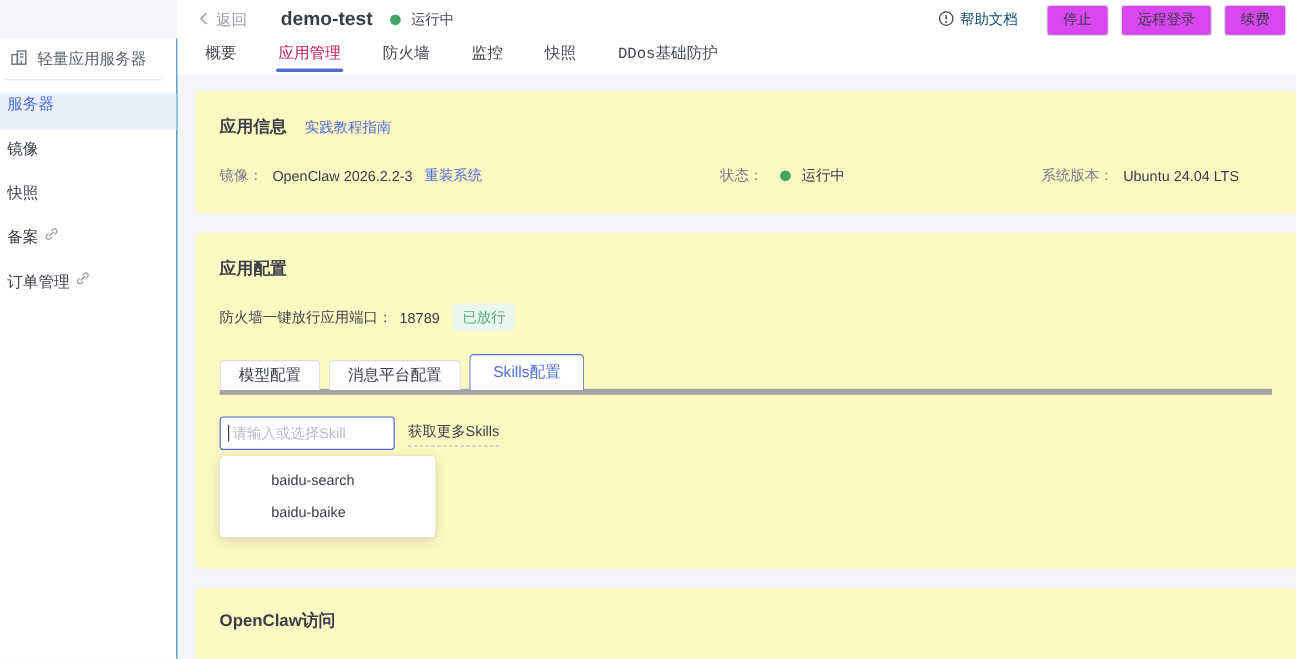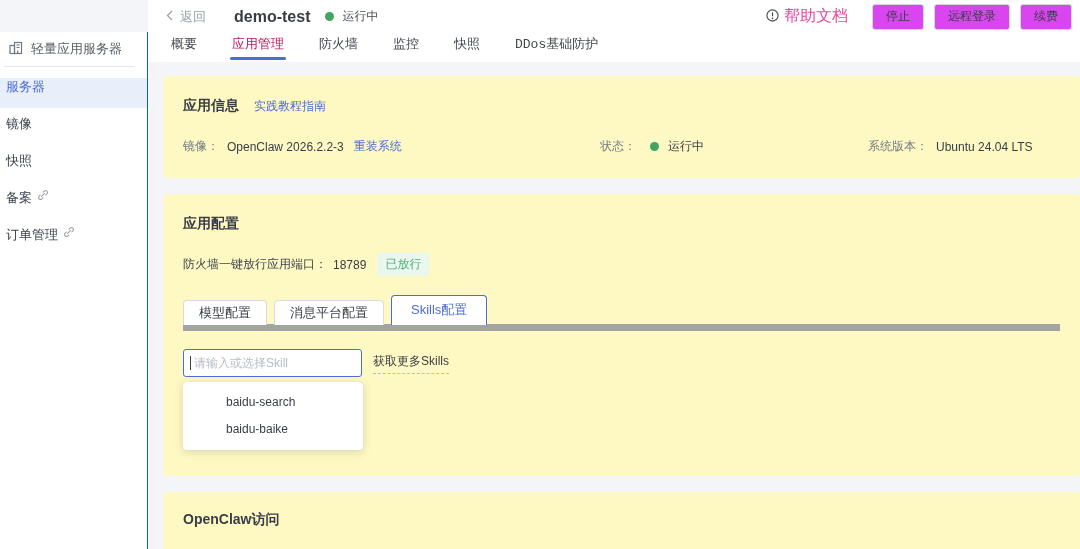--- a/index.html
+++ b/index.html
@@ -24,21 +24,21 @@
   .main { flex:1; min-width:0; display:flex; flex-direction:column; background:#f3f5f8; }
 
   .topbar { background:#fff; padding:0 8px 0 17px; }
   .topbar-row1 { height:33px; display:flex; align-items:center; }
   .back-btn { display:flex; align-items:center; gap:6px; color:#9ba1ad; font-size:13px; cursor:pointer; }
   .instance-name { font-size:16px; font-weight:bold; color:#383d47; margin-left:28px; }
   .status-dot { width:9px; height:9px; border-radius:50%; background:#42a561; display:inline-block; }
   .topbar .status-dot { margin-left:15px; }
   .topbar-status-text { margin-left:8px; color:#464c55; font-size:12px; }
   .topbar-spacer { flex:1; }
-  .help-link { display:flex; align-items:center; gap:5px; color:#ec4899; font-size:16px; cursor:pointer; margin-right:14px;justify-content:space-between; }
+  .help-link { display:flex; align-items:center; gap:5px; color:#0c4a6e; font-size:12px; cursor:pointer; margin-right:14px;justify-content:space-between; }
   .tb-btn { height:26px; padding:0 13px; margin-left:10px; background:#d946ef; border:1px solid #d4d7dd;
             border-radius:3px; font-size:12px; color:#383d47; cursor:pointer; font-family:inherit; }
 
   .topbar-tabs { display:flex; gap:31px; padding-left:4px; height:29px; font-size:13px; }
   .top-tab { color:#42474f; cursor:pointer; padding:2px 2px 0; display:flex; align-items:flex-start; position:relative;font-family:Liberation Mono, monospace; }
   .top-tab.active { color:#be185d; }
   .top-tab.active::after { content:""; position:absolute; left:0; right:0; bottom:2px; height:3px; border-radius:2px; background:#4d6dd6; }
 
   
   .content { flex:1; padding:14px 0 0 15px; display:flex; flex-direction:column; gap:16px; overflow:hidden; }
@@ -57,30 +57,30 @@
   .info-row .val { margin-left:8px; color:#383d47; }
   .info-row .lnk { margin-left:10px; }
   .info-col2 .status-dot { margin-left:14px; }
   .info-col2 .val { margin-left:9px; }
 
   .card-config { padding:21px 20px 26px; }
   .port-row { margin-top:20px; display:flex; align-items:center; color:#40454e; }
   .port-value { margin-left:6px; color:#383d47; }
   .badge { margin-left:11px; background:#eaf7ef; color:#53b078; padding:3px 8px; border-radius:3px; font-size:12px; }
 
-  .cfg-tabs { margin-top:19px; display:flex; align-items:flex-end; border-bottom:7px solid #a3a3a3; }
+  .cfg-tabs { margin-top:19px; display:flex; align-items:flex-end; border-bottom:5px solid #a3a3a3; }
   .cfg-tab { height:25px; line-height:23px; padding:0 15px; margin-right:7px; background:#fff;
              border:1px solid #d8dbe1; border-bottom:none; border-radius:4px 4px 0 0;
              font-size:13px; color:#383d47; cursor:pointer; margin-bottom:-1px; }
   .cfg-tab.active { height:30px; line-height:27px; border:1.5px solid #4d6dd6; border-bottom:none;
                     color:#4d6dd6; background:#fff; padding:0 19px; }
 
   .skill-row { margin-top:18px; display:flex; align-items:center; }
   .skill-input-wrap { position:relative; }
-  .skill-input { width:179px; height:28px; border:1.5px solid #4d6dd6; border-radius:3px;
+  .skill-input { width:146px; height:28px; border:1.5px solid #4d6dd6; border-radius:3px;
                  padding:0 8px 0 10px; font-size:12px; color:#383d47; outline:none; font-family:inherit; }
   .skill-input::placeholder { color:#b7bcc6; }
   .caret { position:absolute; left:7px; top:7px; width:1px; height:14px; background:#3a3f48; }
   .more-skills { margin-left:11px; color:#383d47; font-size:12px; cursor:pointer;
                  border-bottom:1px dashed #b9bdc6; padding-bottom:3px; }
 
   .dropdown { margin-top:5px; width:180px; background:#fff; border-radius:4px; padding:7px 0;
               box-shadow:0 2px 10px rgba(20,30,50,0.16), 0 0 1px rgba(20,30,50,0.12); }
   .dropdown-item { height:27px; line-height:27px; padding-left:11px; font-size:12px; color:#383d47;
                    font-family:"Liberation Mono","DejaVu Sans Mono",monospace,sans-serif; cursor:pointer; }

